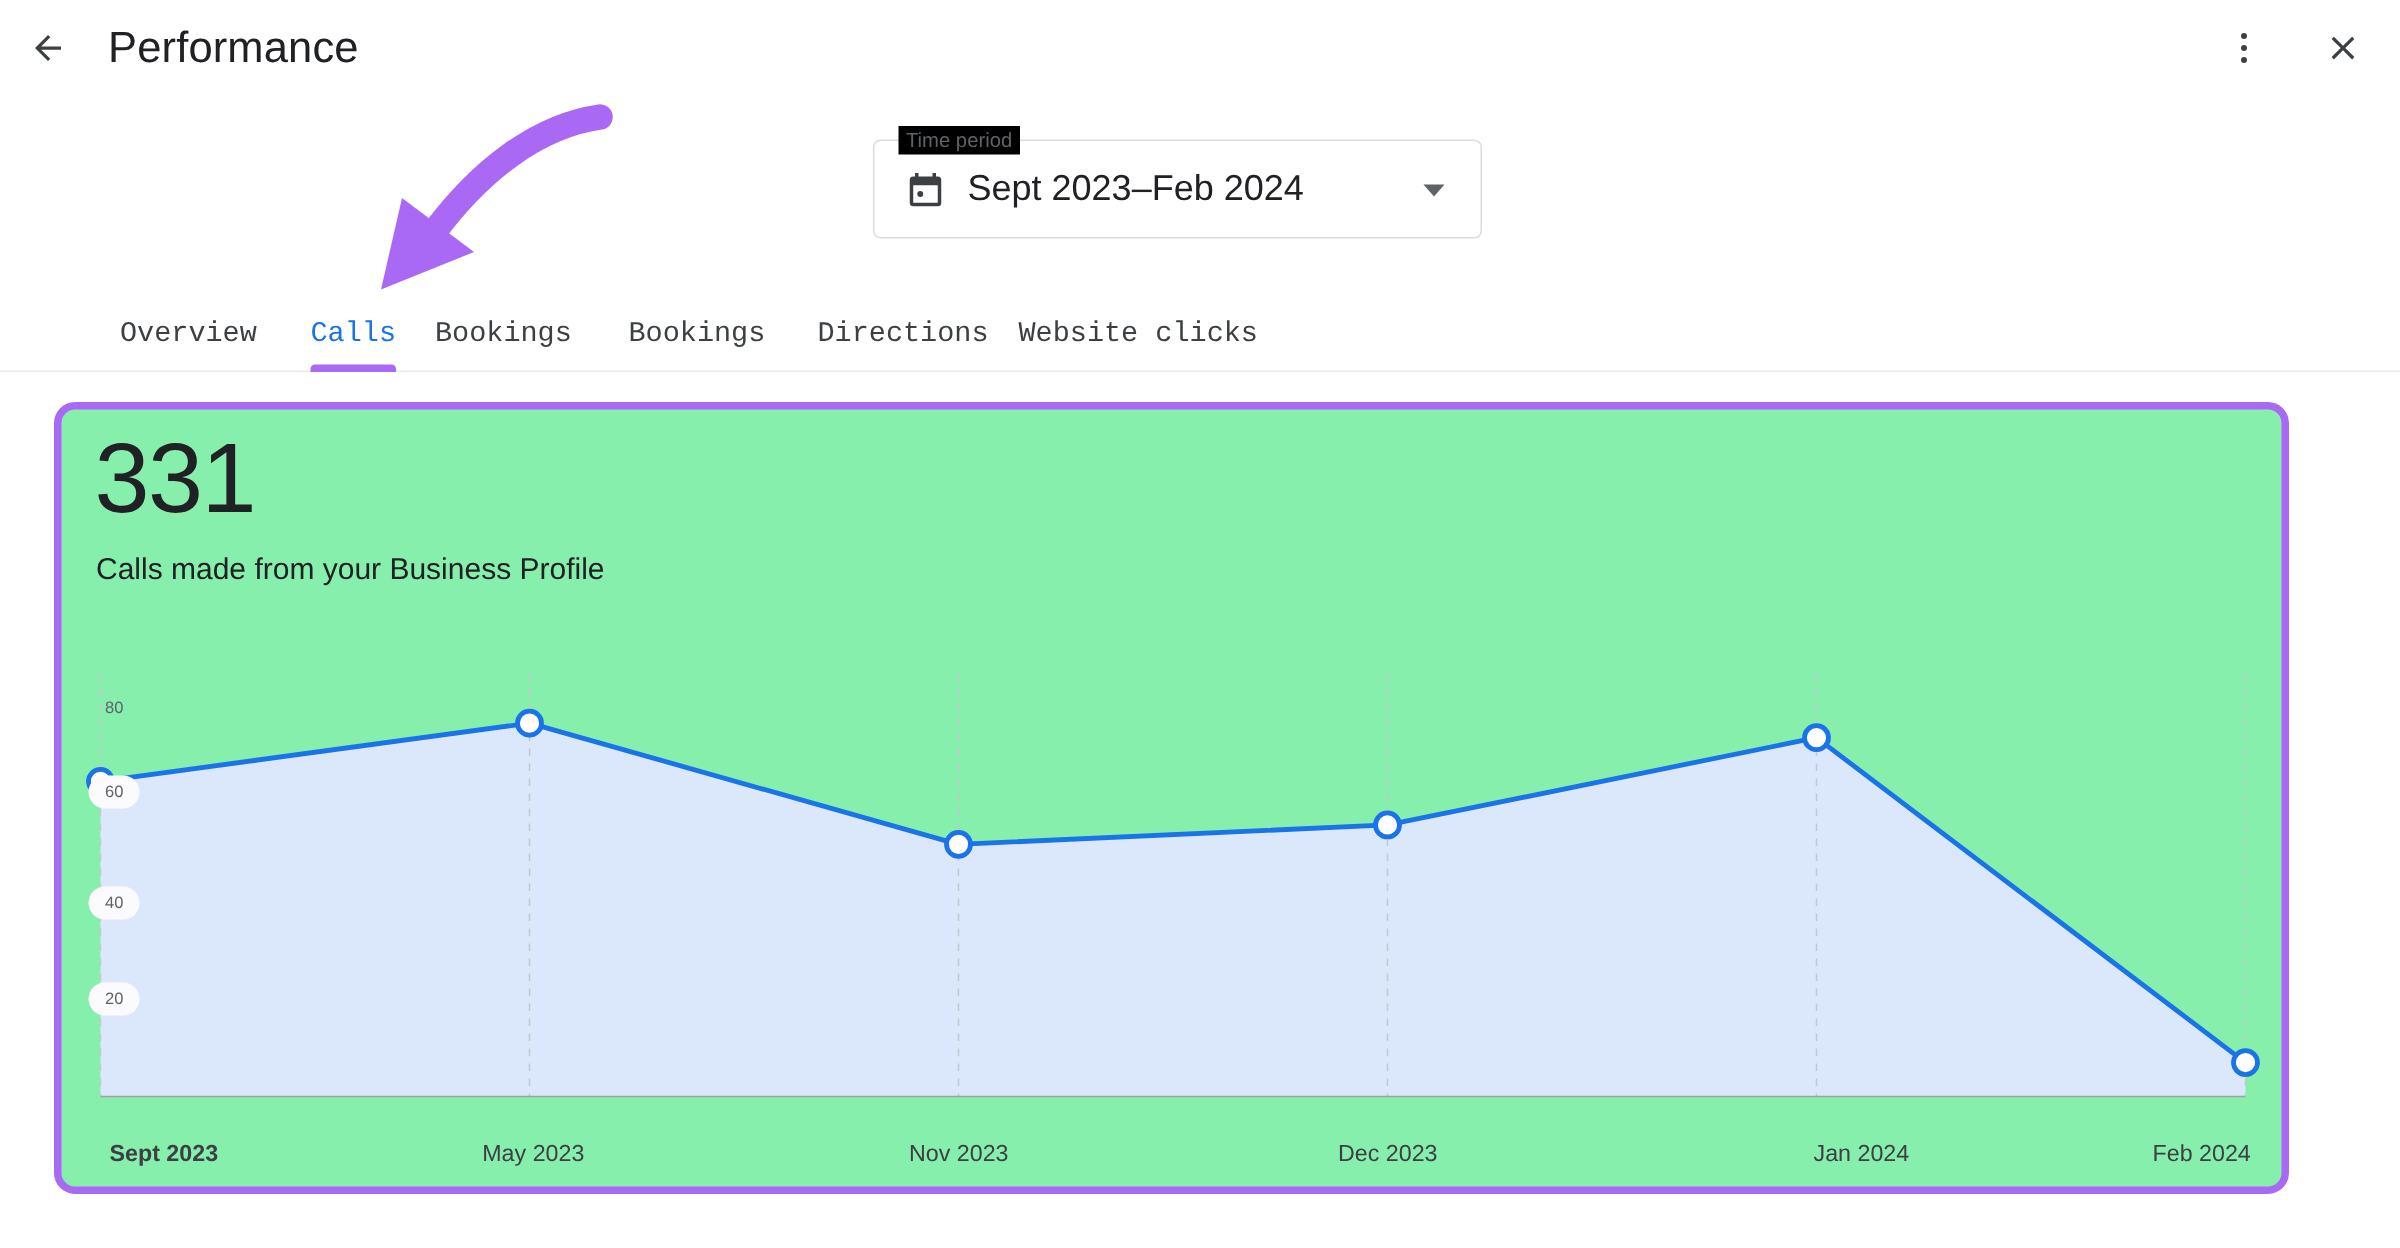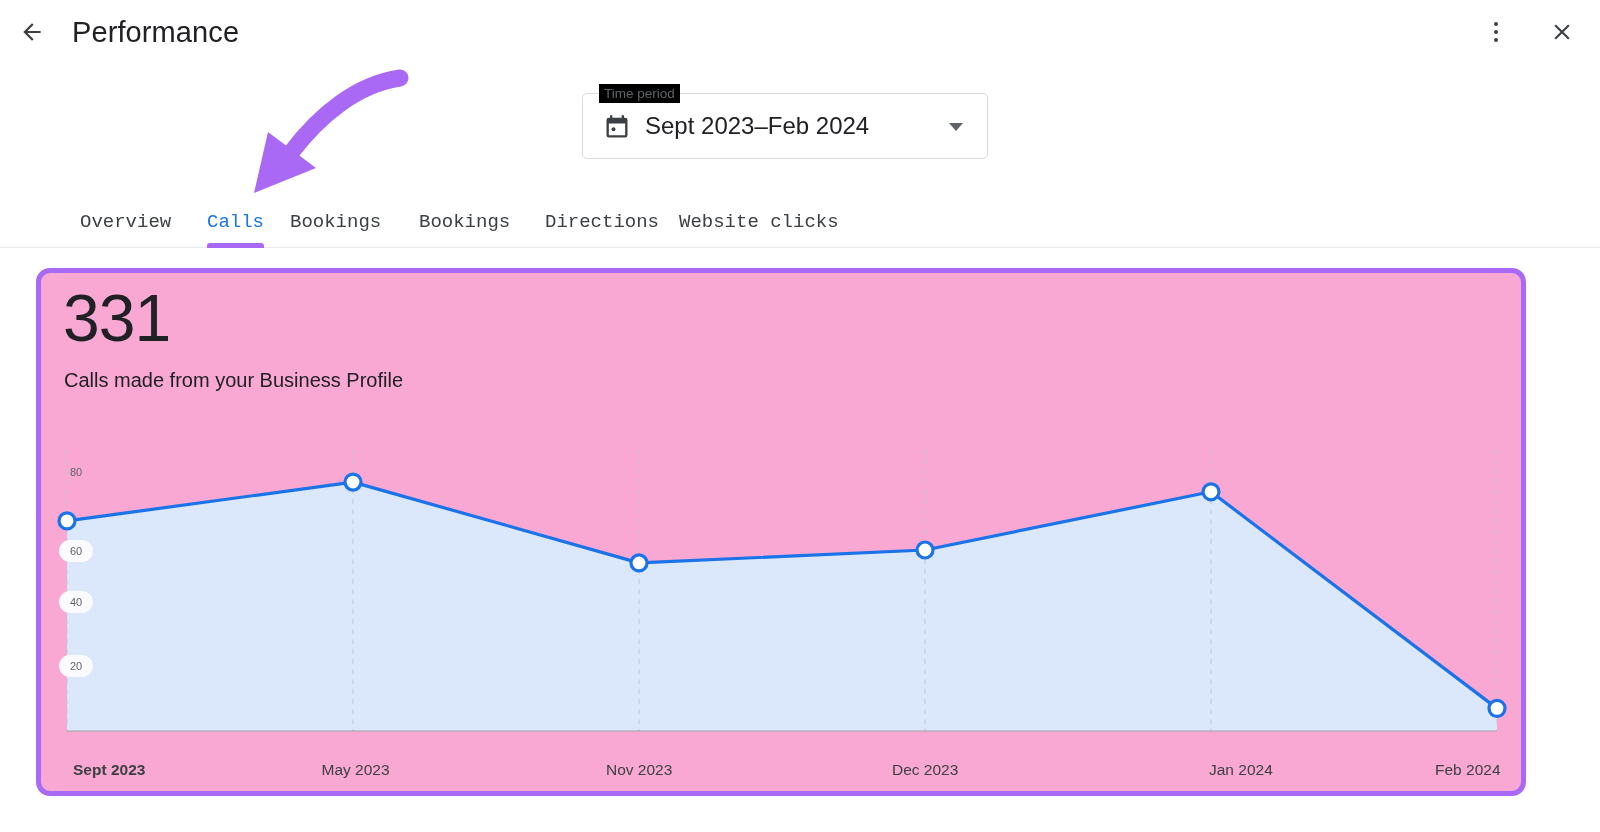--- a/index.html
+++ b/index.html
@@ -67,21 +67,21 @@
     position: absolute; left: 0; right: 0; bottom: 0; height: 5px;
     border-radius: 3px 3px 0 0; background: #a969f5;
   }
 
   
   .anno-arrow { position: absolute; left: 228px; top: 58px; width: 210px; height: 150px; pointer-events: none; }
 
   
   .card {
     position: absolute; left: 36px; top: 268px; width: 1490px; height: 528px;
-    border: 5px solid #a969f5; border-radius: 14px; background: #f9a8d4;
+    border: 5px solid #a969f5; border-radius: 14px; background: #86efac;
   }
   .metric-value {
     position: absolute; left: 22px; top: 6px;
     font-size: 66px; font-weight: 400; color: #202124; letter-spacing: -1px; line-height: 78px;
   }
   .metric-label {
     position: absolute; left: 23px; top: 96px;
     font-size: 20px; color: #202124; white-space: nowrap;
   }
 
@@ -170,21 +170,21 @@
           <path d="M 26 77.88372093023256 L 312 39.09302325581393 L 598 119.90697674418607 L 884 106.97674418604649 L 1170 48.790697674418624 L 1456 265.3720930232558 " fill="none" stroke="#1a73e8" stroke-width="3.2" stroke-linejoin="round" stroke-linecap="round"></path>
           <circle cx="26" cy="77.88372093023256" r="8" fill="#ffffff" stroke="#1a73e8" stroke-width="3.2"></circle>
           <circle cx="312" cy="39.09302325581393" r="8" fill="#ffffff" stroke="#1a73e8" stroke-width="3.2"></circle>
           <circle cx="598" cy="119.90697674418607" r="8" fill="#ffffff" stroke="#1a73e8" stroke-width="3.2"></circle>
           <circle cx="884" cy="106.97674418604649" r="8" fill="#ffffff" stroke="#1a73e8" stroke-width="3.2"></circle>
           <circle cx="1170" cy="48.790697674418624" r="8" fill="#ffffff" stroke="#1a73e8" stroke-width="3.2"></circle>
           <circle cx="1456" cy="265.3720930232558" r="8" fill="#ffffff" stroke="#1a73e8" stroke-width="3.2"></circle>
         </svg>
       <div id="ylabels">
           <div class="ylabel plain" style="left: 18px; top: 29.3953px;">80</div>
-          <div class="ylabel pill" style="left: 18px; top: 108px;">60</div>
+          <div class="ylabel pill" style="left: 18px; top: 85px;">60</div>
           <div class="ylabel pill" style="left: 18px; top: 158.698px;">40</div>
           <div class="ylabel pill" style="left: 18px; top: 223.349px;">20</div>
         </div>
       <div id="xlabels">
           <div class="xlabel" style="left: 32px; font-weight: bold;">Sept 2023</div>
           <div class="xlabel" style="left: 280.5px;">May 2023</div>
           <div class="xlabel" style="left: 565px;">Nov 2023</div>
           <div class="xlabel" style="left: 851px;">Dec 2023</div>
           <div class="xlabel" style="left: 1138px; margin-left: 30px;">Jan 2024</div>
           <div class="xlabel" style="left: 1394px;">Feb 2024</div>

